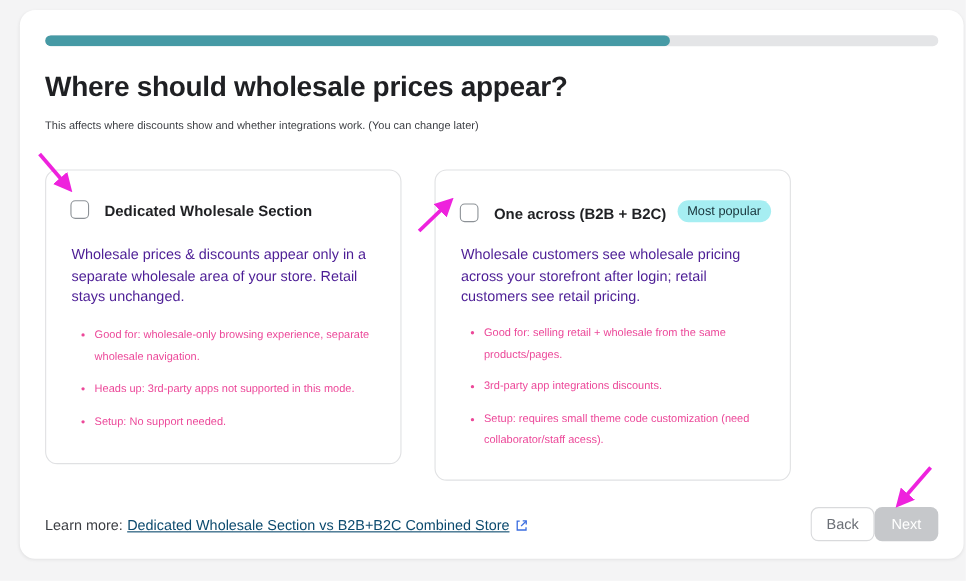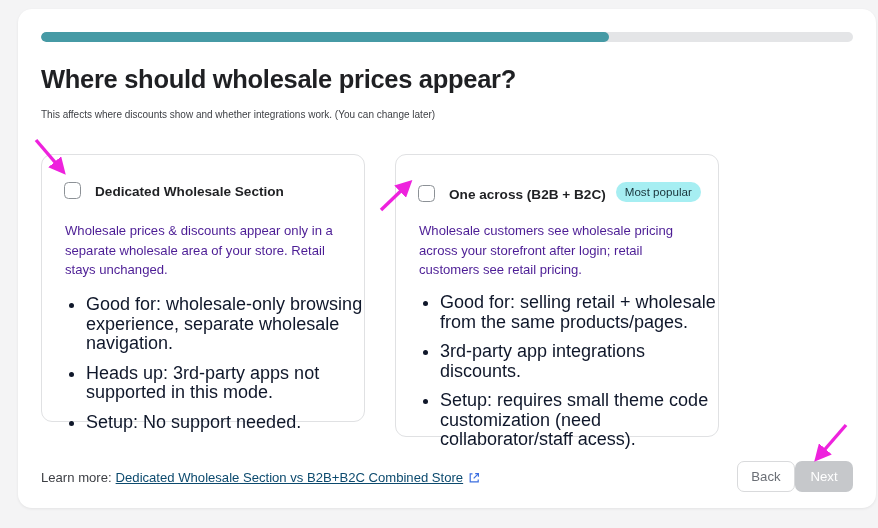--- a/index.html
+++ b/index.html
@@ -130,22 +130,22 @@
     color: #4c1d95;
     line-height: 19.5px;
   }
   .option-bullets {
     position: absolute;
     left: 22px;
     top: 140px;
     width: 282px;
     margin: 0;
     padding: 0 0 0 22px;
-    font-size: 18px;
-    color: #0f172a;
+    font-size: 10px;
+    color: #ec4899;
     line-height: 19.5px;
     list-style-type: disc;
   }
   .option-bullets li {
     margin-bottom: 10px;
   }
   .option-card.right .option-bullets {
     top: 138px;
     width: 290px;
   }

